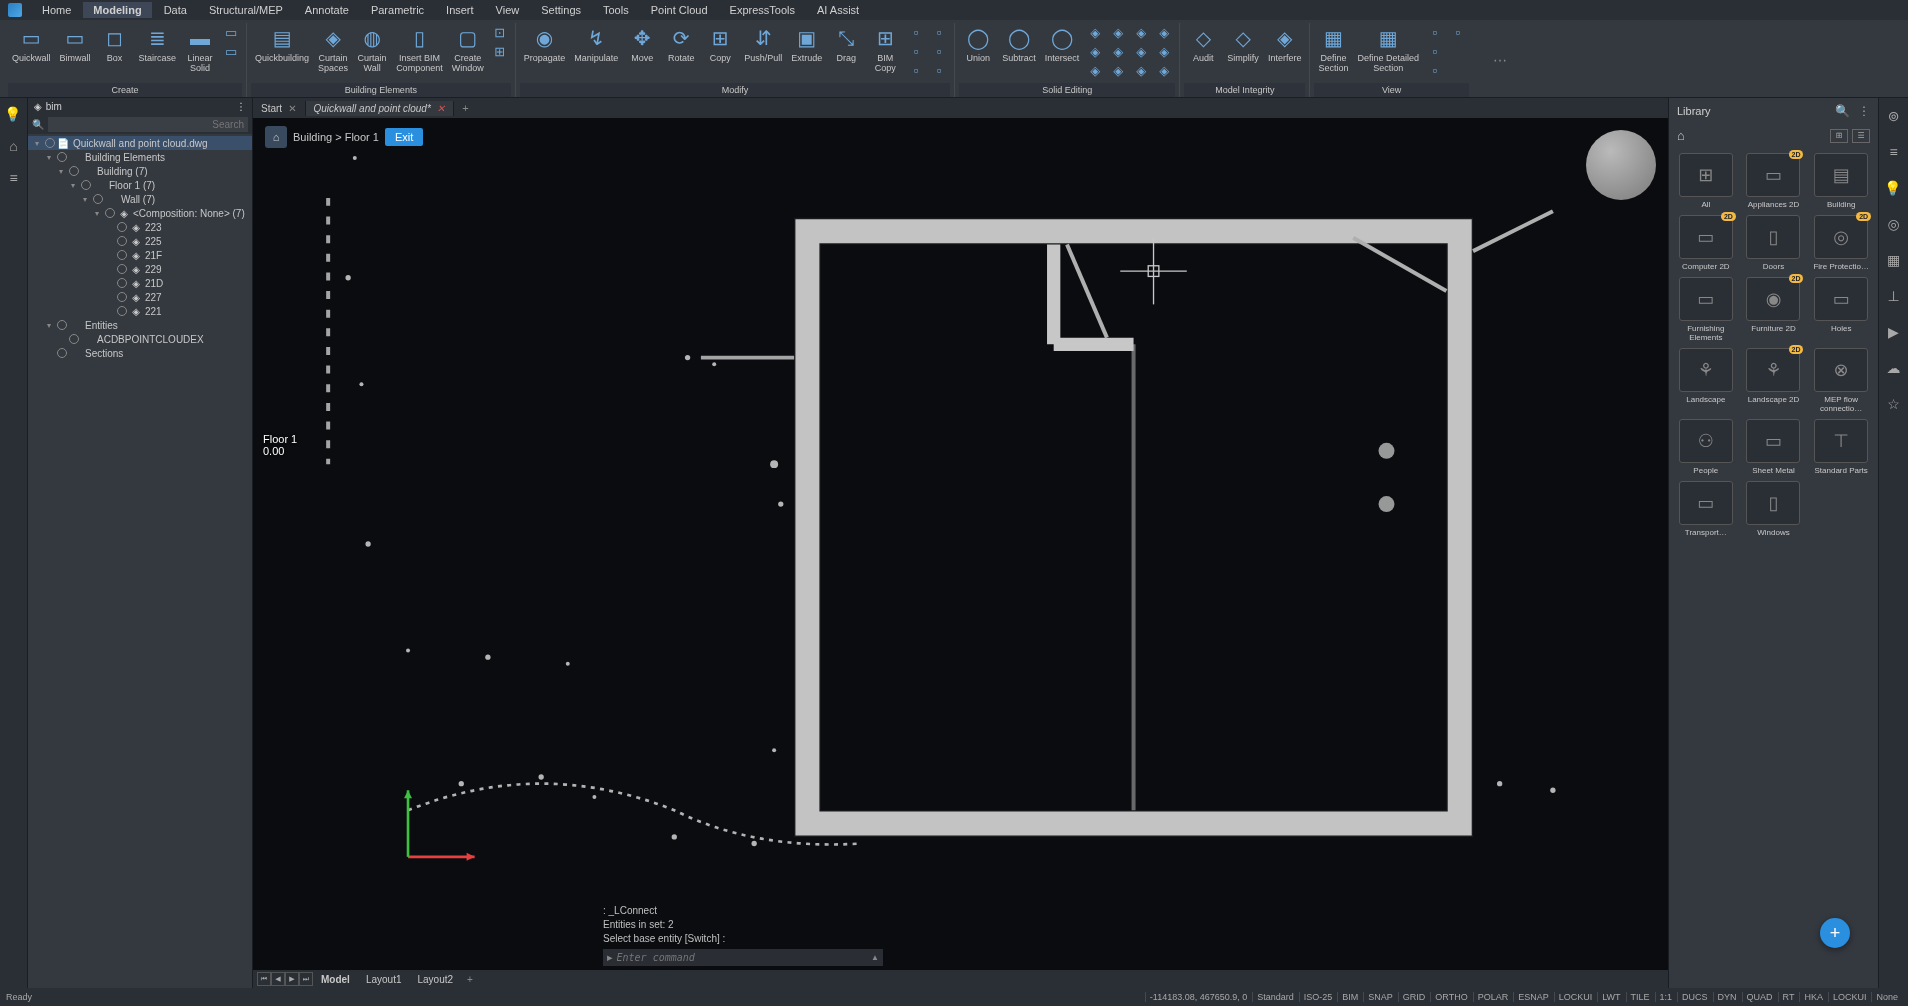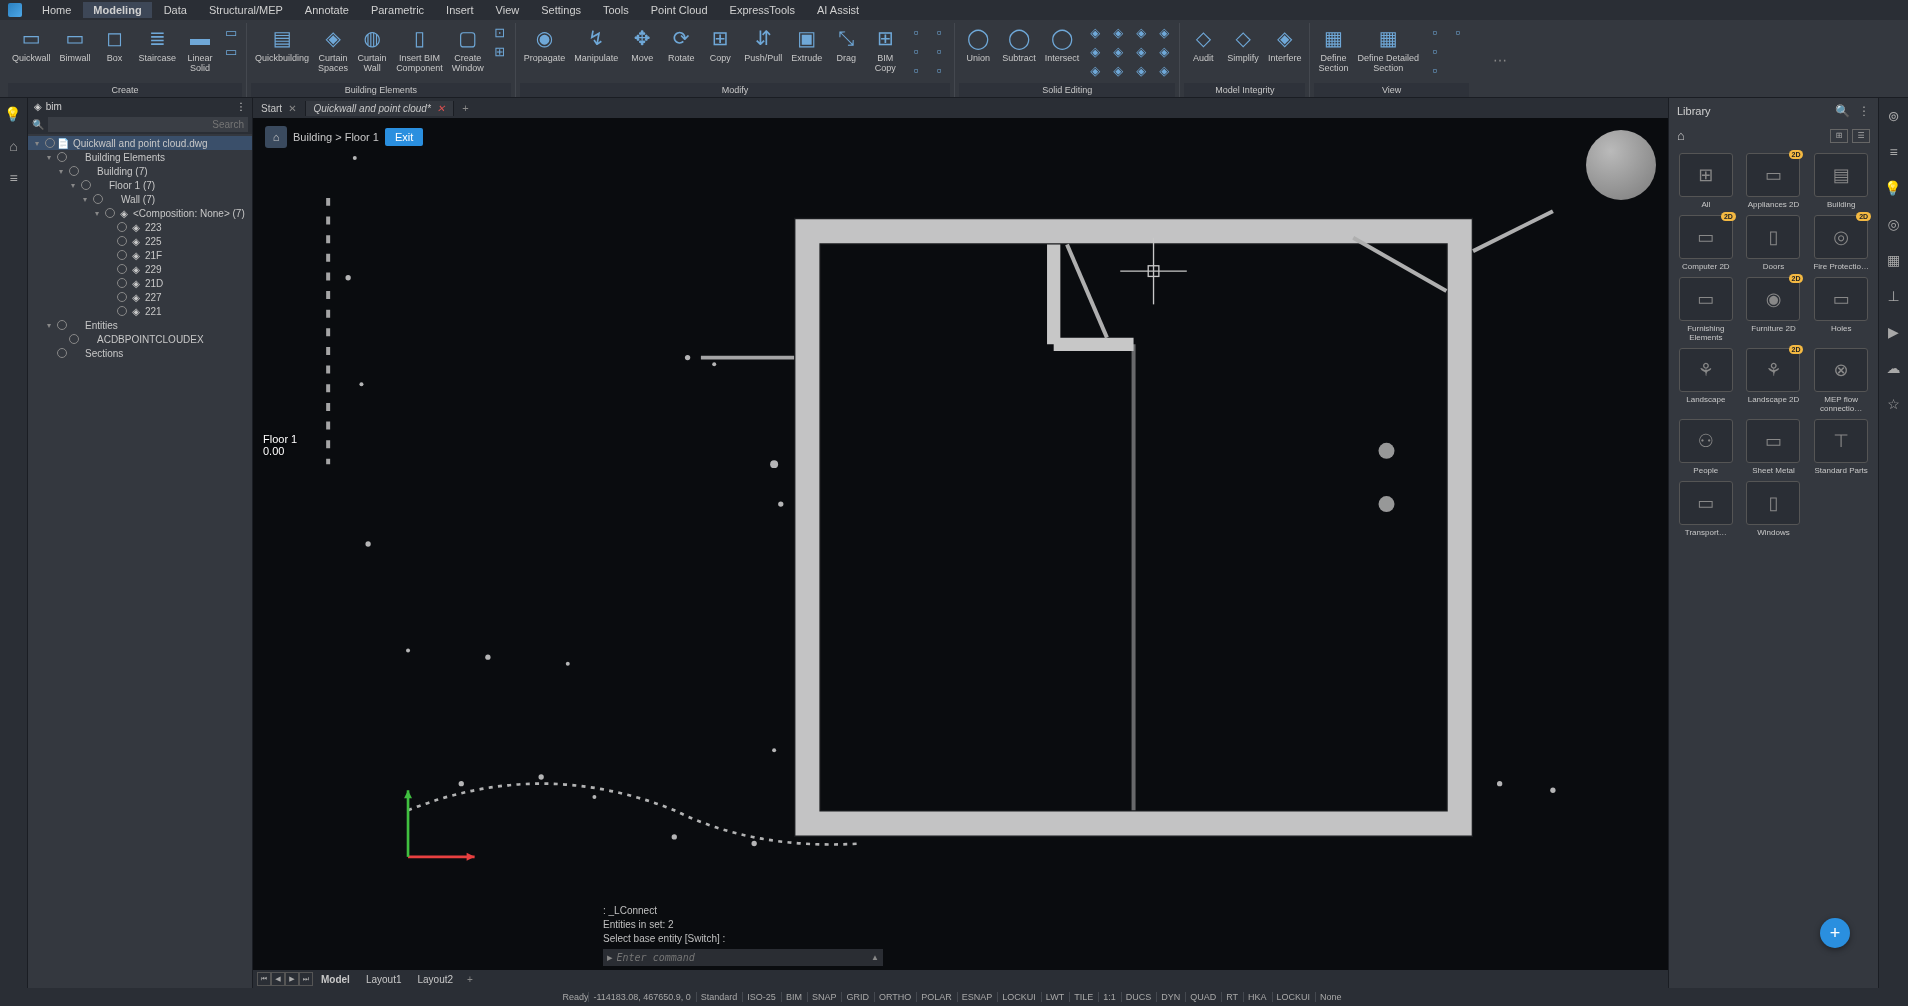--- a/index.html
+++ b/index.html
@@ -90,21 +90,21 @@
 .lib-thumb { width: 54px; height: 44px; background: #2a2e35; border: 1px solid #555; border-radius: 3px; display: flex; align-items: center; justify-content: center; color: #888; font-size: 18px; position: relative; }
 .lib-badge { position: absolute; top: -4px; right: -4px; background: #f4b942; color: #222; font-size: 7px; font-weight: bold; padding: 1px 3px; border-radius: 7px; }
 .lib-lbl { font-size: 8px; color: #c8c8c8; text-align: center; margin-top: 3px; line-height: 9px; }
 .lib-fab { position: absolute; bottom: 40px; right: 28px; width: 30px; height: 30px; border-radius: 50%; background: #2a8fdf; color: #fff; display: flex; align-items: center; justify-content: center; font-size: 18px; cursor: pointer; box-shadow: 0 2px 6px rgba(0,0,0,.4); }
 
 
 .iconstrip-r { width: 30px; background: #2a2e35; display: flex; flex-direction: column; align-items: center; padding-top: 8px; gap: 16px; border-left: 1px solid #1a1d23; }
 .iconstrip-r .sbtn { width: 20px; height: 20px; color: #a8a8a8; display: flex; align-items: center; justify-content: center; cursor: pointer; font-size: 14px; }
 
 
-.statusbar { height: 18px; background: #2a2e35; display: flex; align-items: center; justify-content: center; padding: 0 6px; font-size: 9px; color: #a8a8a8; }
+.statusbar { height: 18px; background: #2a2e35; display: flex; align-items: center; justify-content: space-between; padding: 0 6px; font-size: 9px; color: #a8a8a8; }
 .statusbar .right { display: flex; gap: 1px; align-items: center; }
 .status-seg { padding: 0 4px; border-left: 1px solid #44484f; cursor: pointer; }
 
 
 .canvas svg { width: 100%; height: 100%; }
 </style>
 </head>
 <body>
 
 <div class="menubar">

